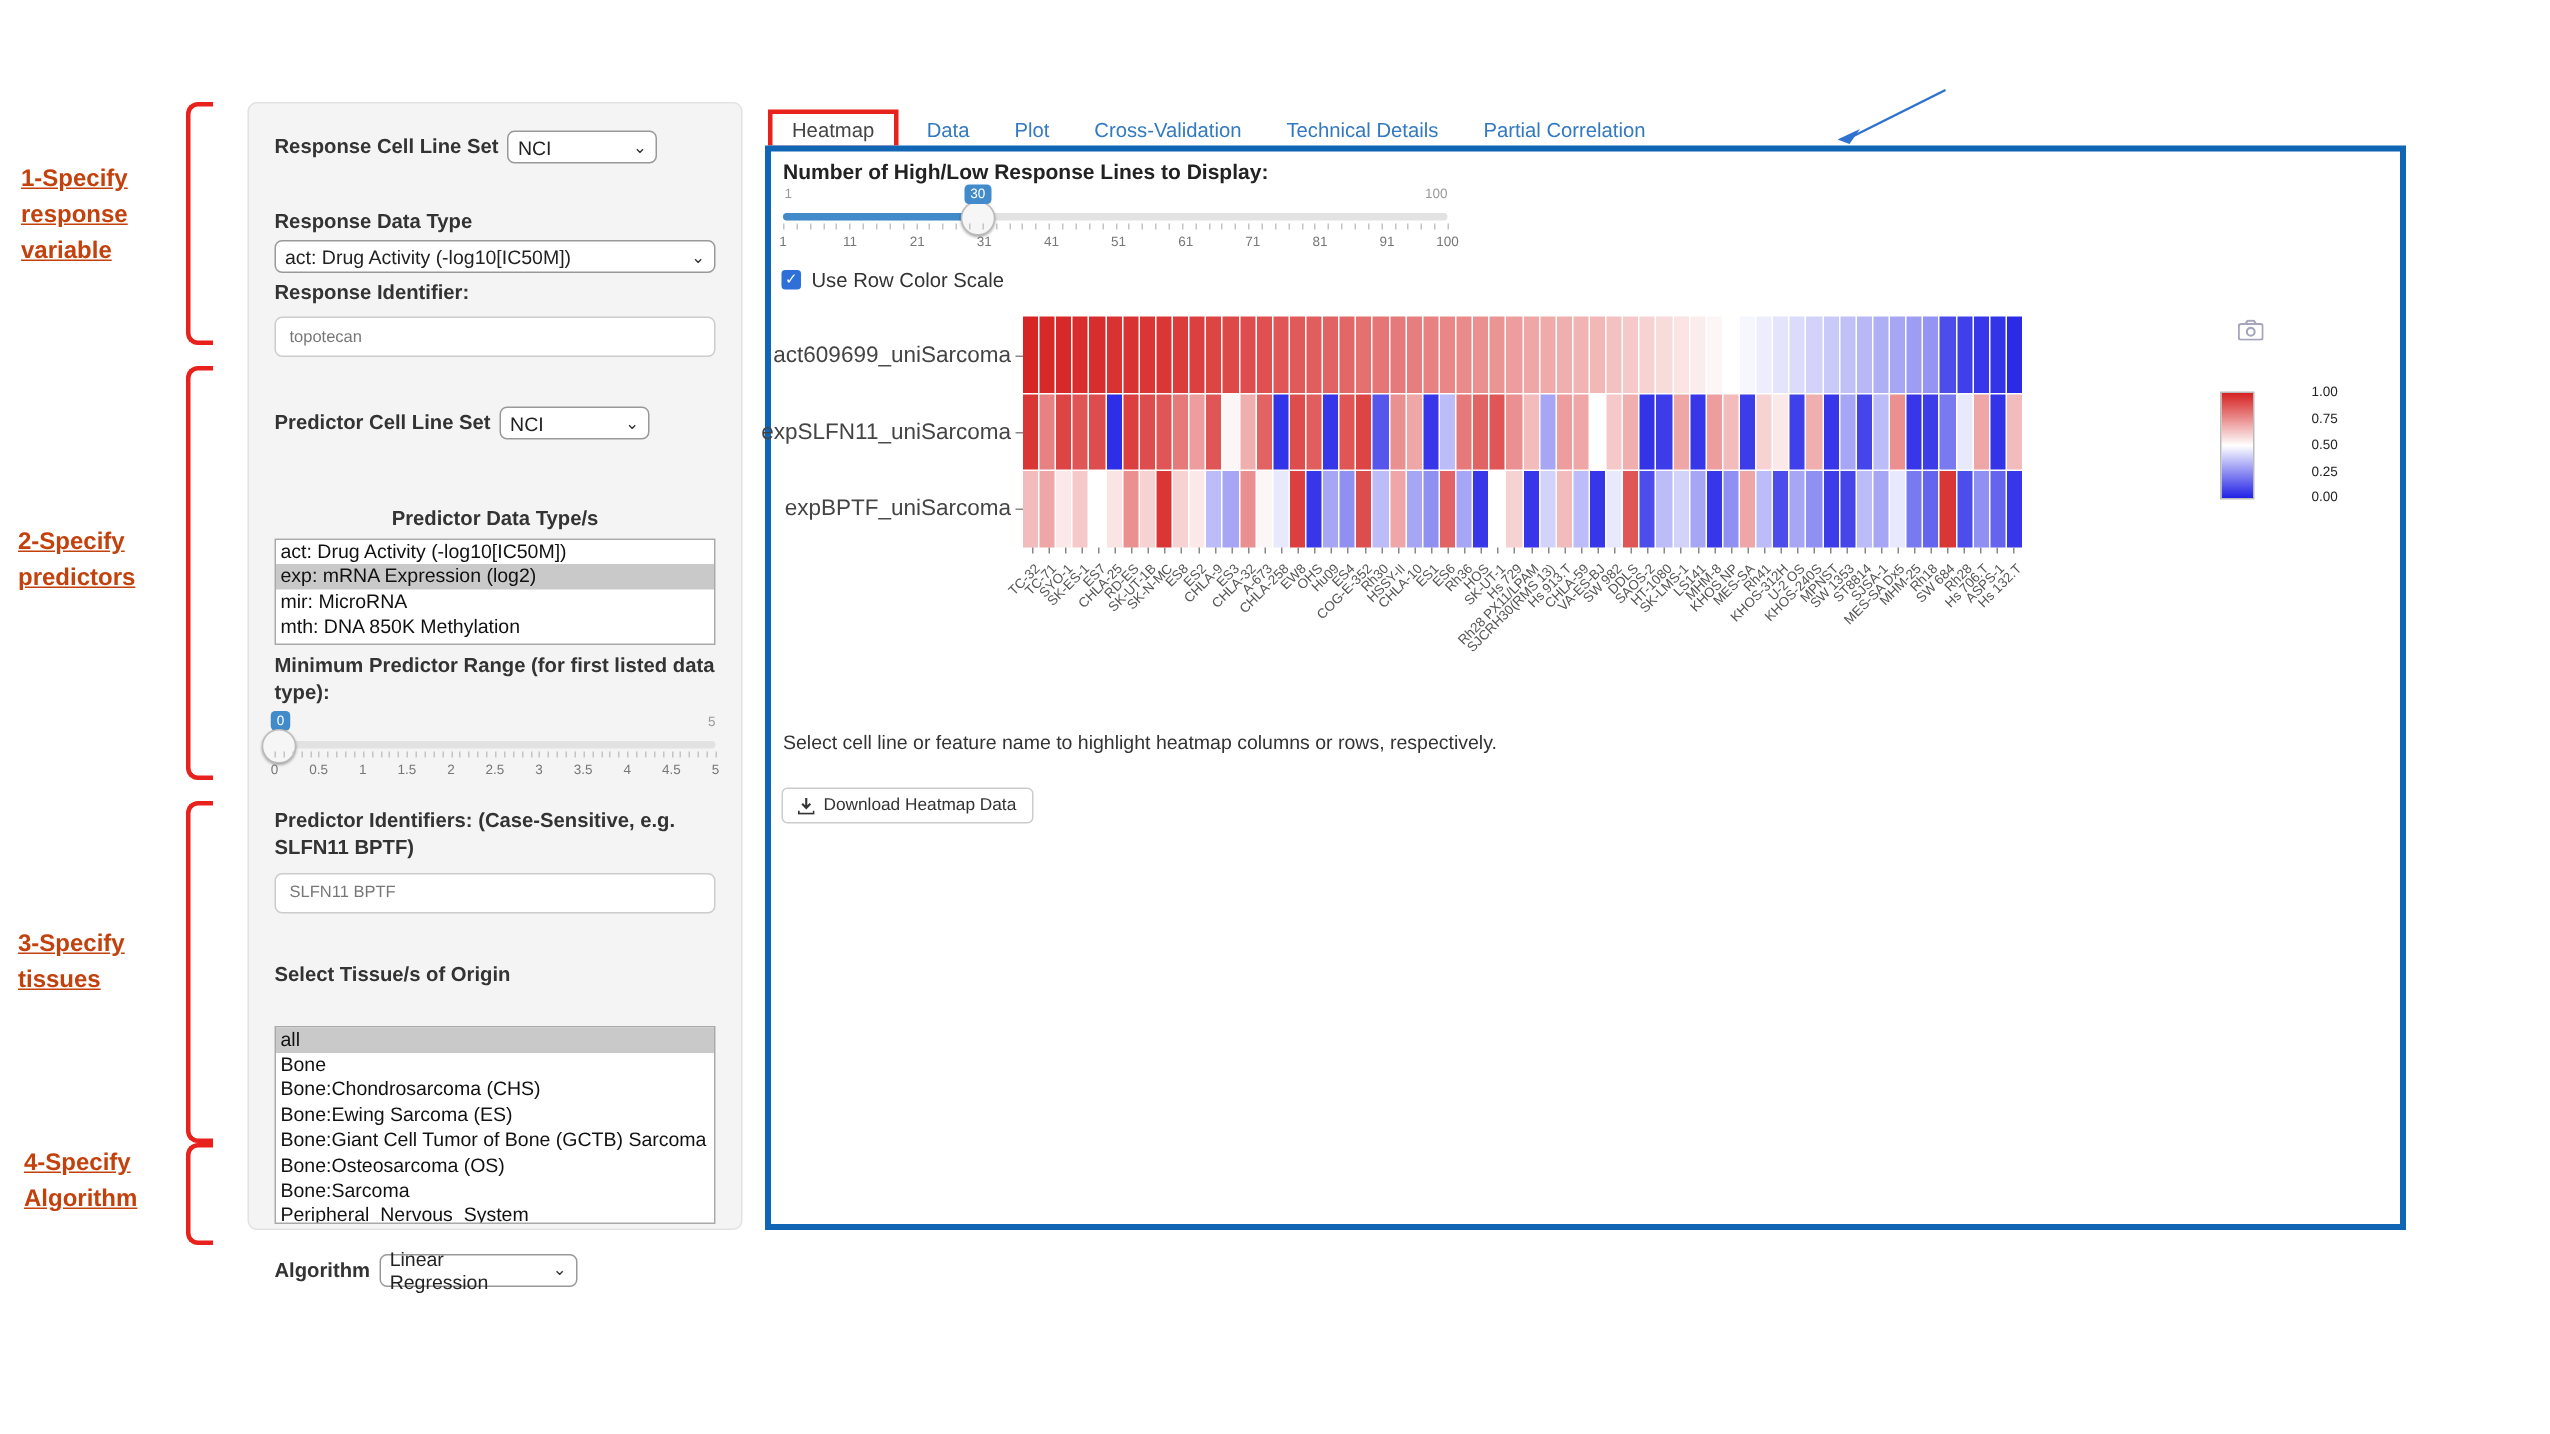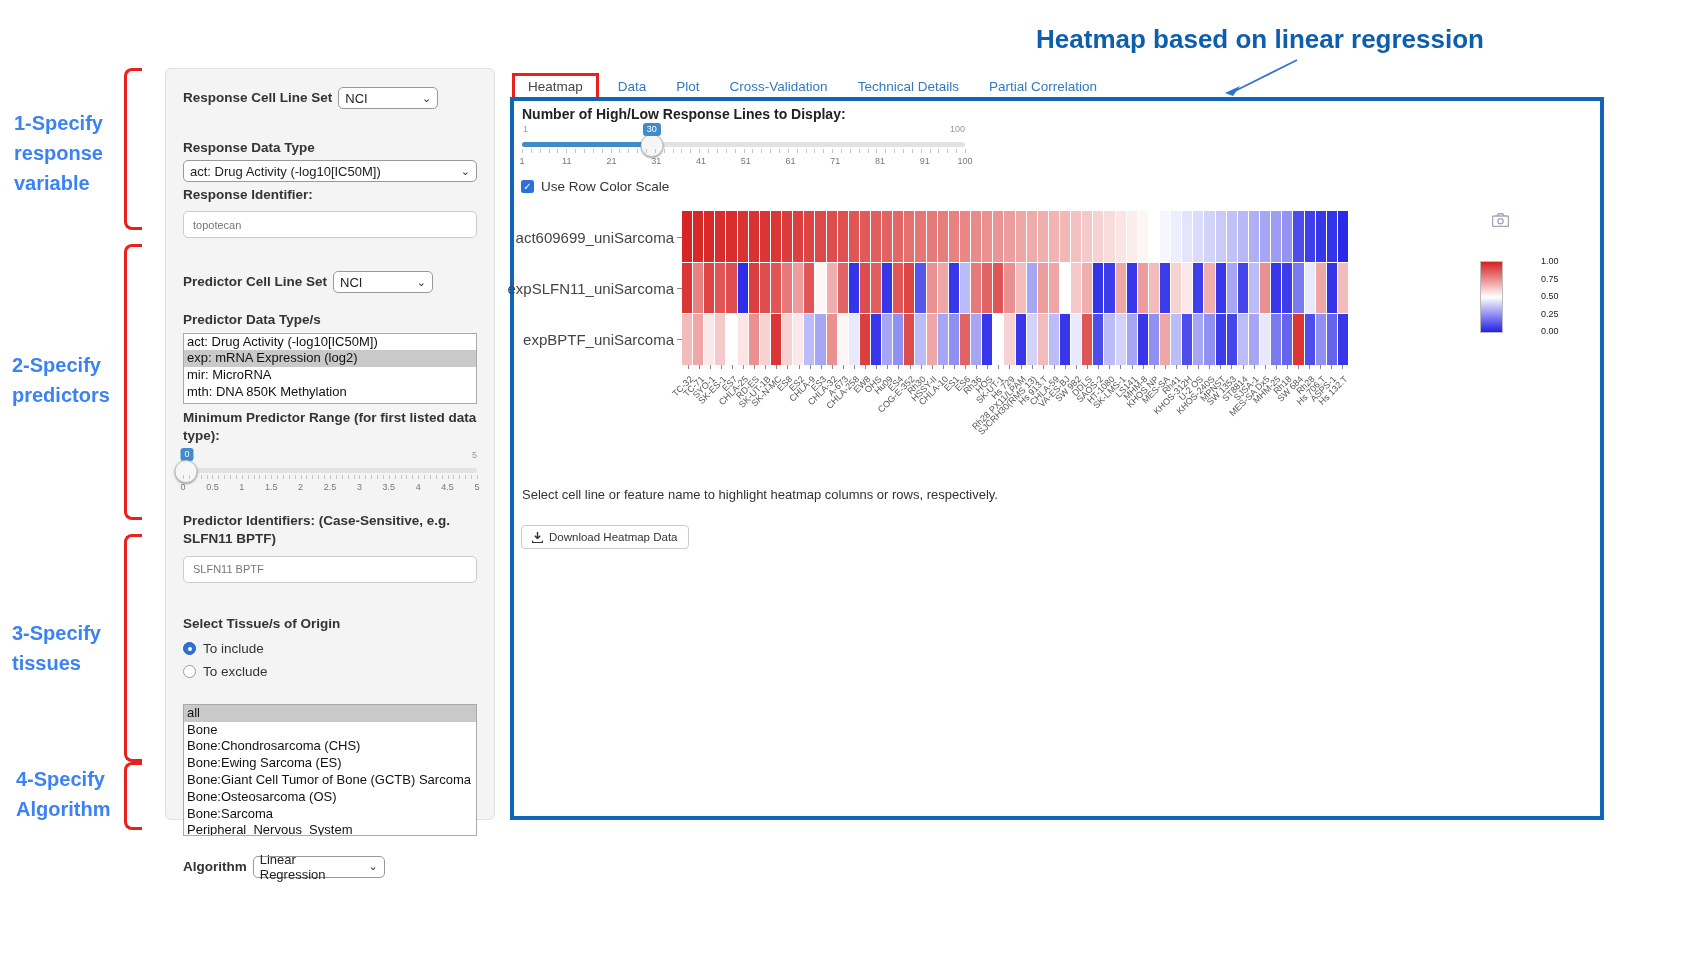--- a/index.html
+++ b/index.html
@@ -12,21 +12,21 @@
   .nav-tab{padding:6px 14px;font-size:14px;color:#555;white-space:nowrap;cursor:pointer;}
   .nav-tab.active{background:#e3e3e3;border:2px solid #5d9bd3;border-radius:4px;color:#333;padding:4px 12px;}
 
   
   .annot-heading{position:absolute;top:22px;right:212px;margin:0;font-size:26px;font-weight:bold;
                  color:#0d5fae;background:#fff;padding:2px 4px;white-space:nowrap;}
   .annot-arrow{position:absolute;left:1205px;top:55px;pointer-events:none;}
   .bracket{position:absolute;left:124px;width:15px;border:3px solid #e8211d;border-right:none;
            border-radius:8px 0 0 8px;}
   .b1{top:68px;height:156px;} .b2{top:244px;height:270px;} .b3{top:534px;height:222px;} .b4{top:762px;height:62px;}
-  .step{position:absolute;color:#3b82f6;font-size:20px;font-weight:600;line-height:1.5;white-space:pre-line;}
+  .step{position:absolute;color:#c2410c;font-size:16px;font-weight:600;line-height:1.5;white-space:pre-line;text-decoration:underline;}
   .s1{left:14px;top:108px;} .s2{left:12px;top:350px;} .s3{left:12px;top:618px;} .s4{left:16px;top:764px;}
 
   
   .sidebar{position:absolute;left:165px;top:68px;width:330px;height:752px;background:#f4f4f4;
            border:1px solid #e2e2e2;border-radius:6px;padding:14px 17px;box-sizing:border-box;}
   .flabel{font-size:13.5px;font-weight:bold;color:#333;line-height:1.35;}
   .inline-row{display:flex;align-items:center;gap:6px;}
   .sel{background:#fff;border:1px solid #999;border-radius:5px;font-size:13px;color:#222;
        display:inline-flex;align-items:center;justify-content:space-between;
        padding:2px 6px;height:22px;box-sizing:border-box;cursor:pointer;}
@@ -89,21 +89,20 @@
   .legend-ticks{position:absolute;left:991px;top:160px;height:70px;width:30px;}
   .legend-ticks span{position:absolute;font-size:9px;color:#222;transform:translateY(-50%);margin-left:36px;}
   .cam{position:absolute;left:978px;top:112px;cursor:pointer;color:#a5a5bd;}
 </style>
 </head>
 <body>
 
 <div class="stage">
 
 
-  <h1 class="annot-heading">Heatmap based on linear regression</h1>
   <svg class="annot-arrow" width="110" height="50" viewBox="0 0 110 50">
     <line x1="92" y1="5" x2="26" y2="38" stroke="#3072cf" stroke-width="1.6"></line>
     <path d="M18 42 L33 35 L26 45 Z" fill="#3072cf" transform="translate(2,-4)"></path>
   </svg>
   <div class="bracket b1"></div>
   <div class="bracket b2"></div>
   <div class="bracket b3"></div>
   <div class="bracket b4"></div>
   <div class="step s1">1-Specify
 response
@@ -135,21 +134,21 @@
     <input class="tinput" style="margin-top: 7px;" value="topotecan">
 
     <div class="inline-row" style="margin-top:33px;">
       <span class="flabel">Predictor Cell Line Set</span>
       <div class="sel sel-nci">
         <span>NCI</span>
         <span class="chev">⌄</span>
       </div>
     </div>
 
-    <div class="flabel" style="margin-top:18px;">Predictor Data Type/s</div>
+    <div class="flabel" style="margin-top:44px;text-align:center;">Predictor Data Type/s</div>
     <div class="listbox" style="height:69px;">
         <div class="lb-opt">act: Drug Activity (-log10[IC50M])</div>
         <div class="lb-opt selected">exp: mRNA Expression (log2)</div>
         <div class="lb-opt">mir: MicroRNA</div>
         <div class="lb-opt">mth: DNA 850K Methylation</div>
       </div>
 
     <div class="flabel" style="margin-top:5px;">Minimum Predictor Range (for first listed data type):</div>
 
     <div class="slider" style="height:52px;margin-top:3px;">
@@ -224,30 +223,20 @@
           <span style="left: 80%;">4</span>
           <span style="left: 90%;">4.5</span>
           <span style="left: 100%;">5</span>
         </div>
     </div>
 
     <div class="flabel" style="margin-top:12px;">Predictor Identifiers: (Case-Sensitive, e.g. SLFN11 BPTF)</div>
     <input class="tinput" style="margin-top: 7px;" value="SLFN11 BPTF">
 
     <div class="flabel" style="margin-top:32px;">Select Tissue/s of Origin</div>
-    <div>
-        <div class="radio-row">
-          <span class="radio on"></span>
-          <span>To include</span>
-        </div>
-        <div class="radio-row">
-          <span class="radio"></span>
-          <span>To exclude</span>
-        </div>
-      </div>
 
     <div class="listbox" style="height:130px;margin-top:25px;">
         <div class="lb-opt selected">all</div>
         <div class="lb-opt">Bone</div>
         <div class="lb-opt">Bone:Chondrosarcoma (CHS)</div>
         <div class="lb-opt">Bone:Ewing Sarcoma (ES)</div>
         <div class="lb-opt">Bone:Giant Cell Tumor of Bone (GCTB) Sarcoma</div>
         <div class="lb-opt">Bone:Osteosarcoma (OS)</div>
         <div class="lb-opt">Bone:Sarcoma</div>
         <div class="lb-opt">Peripheral_Nervous_System</div>

